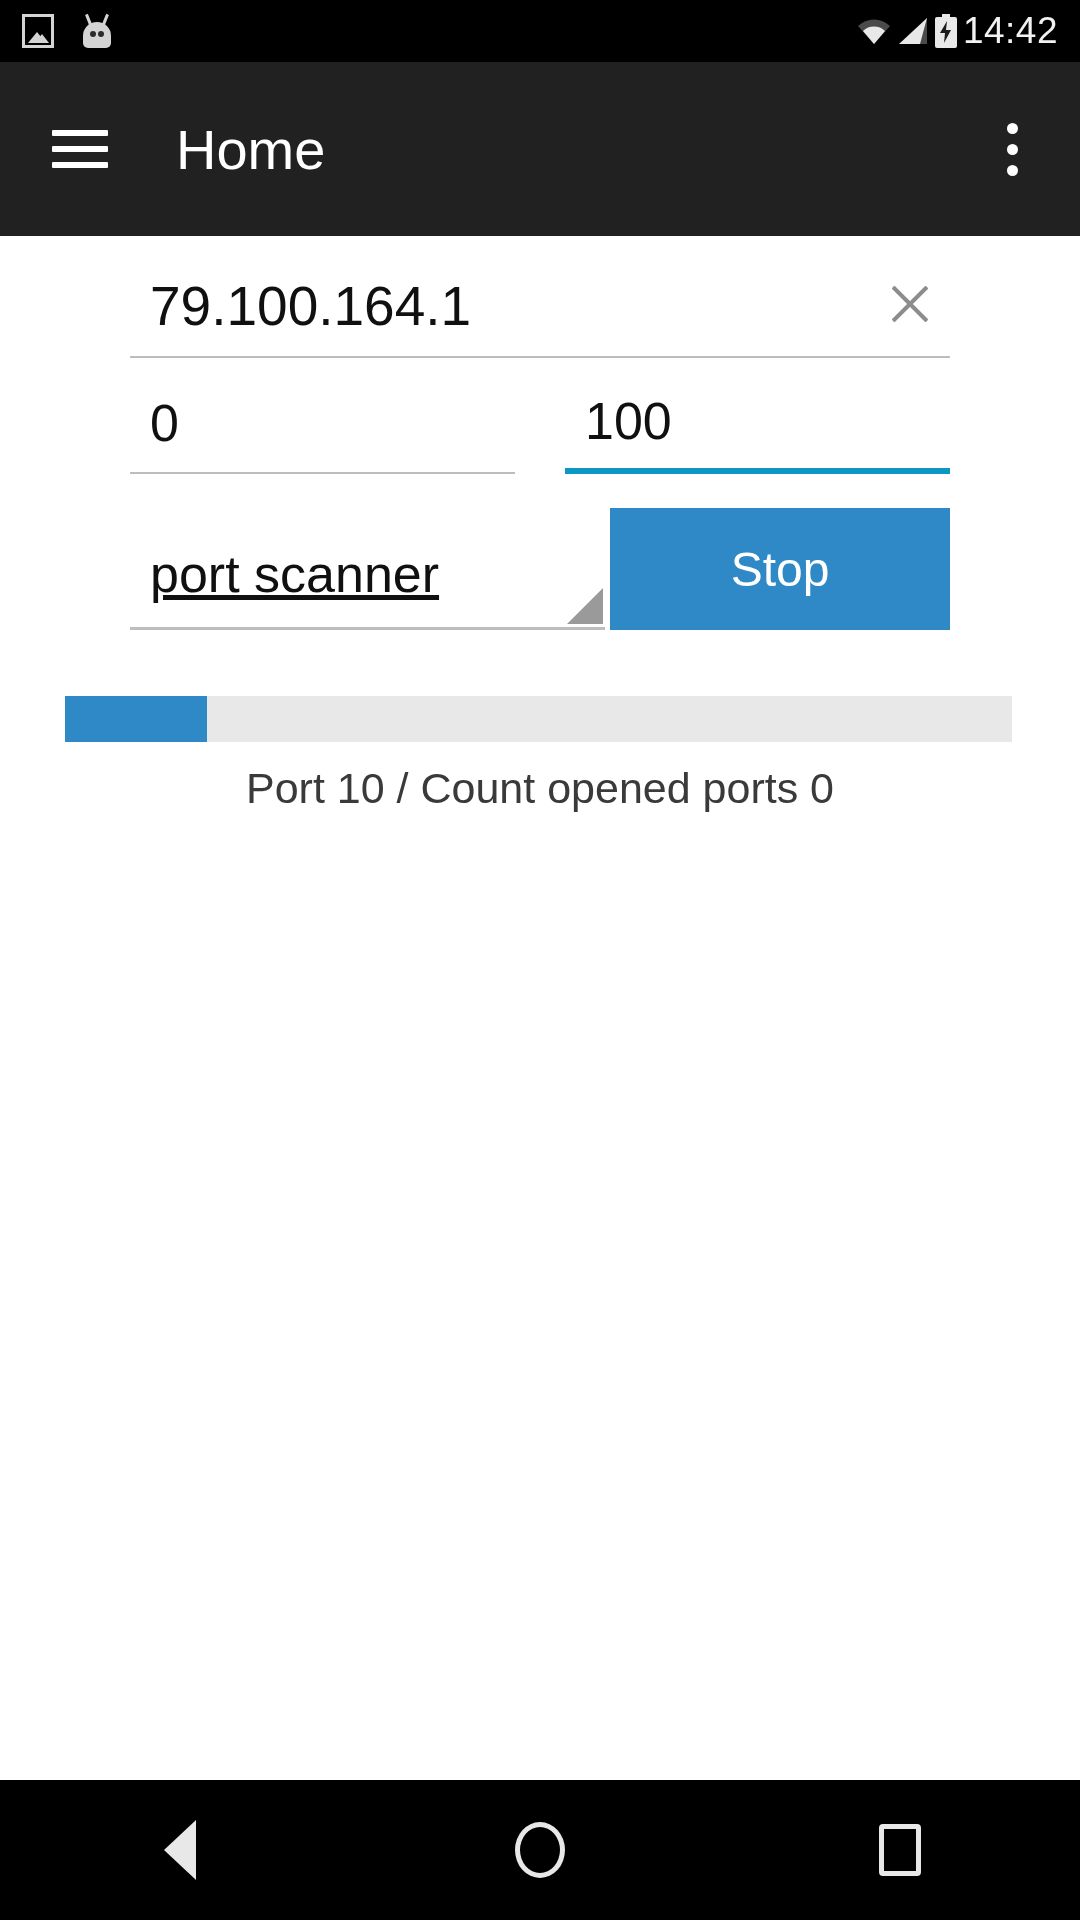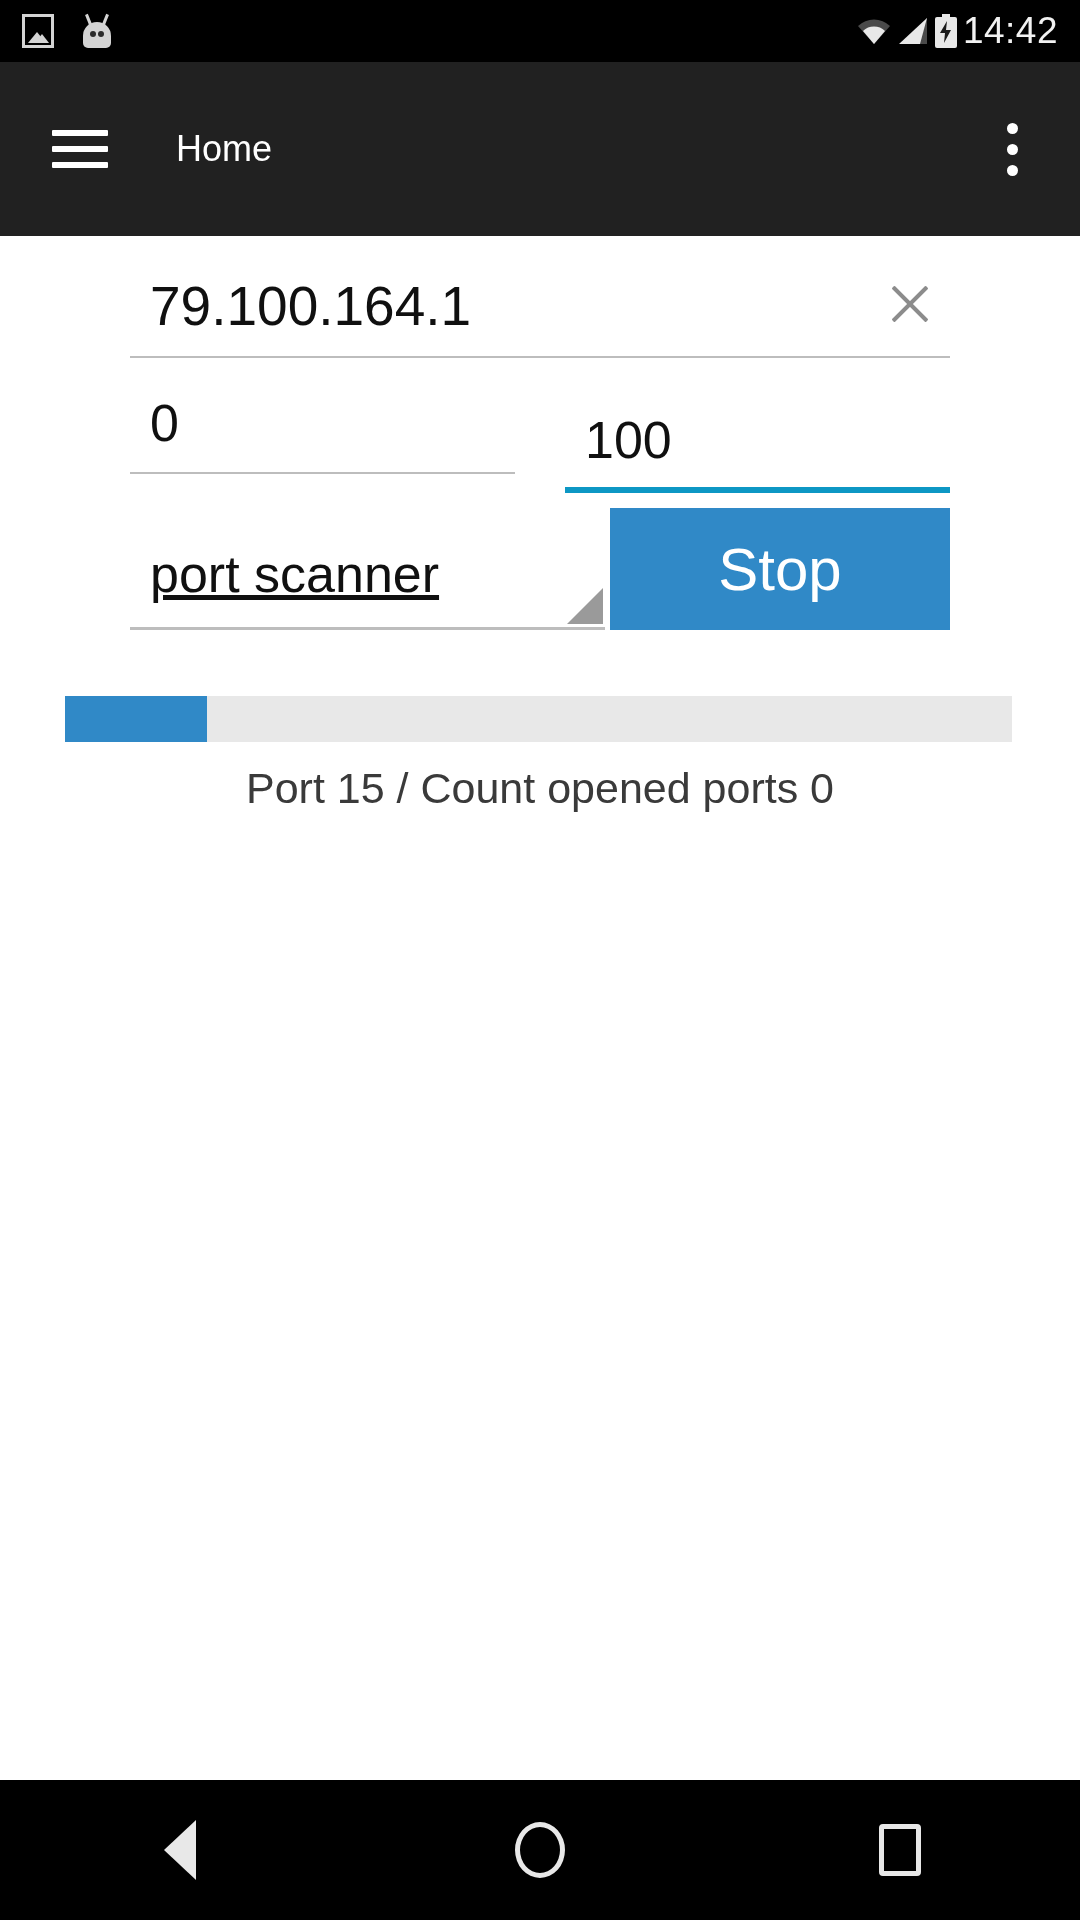--- a/index.html
+++ b/index.html
@@ -52,21 +52,21 @@
   .icon-battery{ width:26px; height:34px; position:relative; }
 
   
   .appbar{
     position:absolute; top:62px; left:0; width:1080px; height:174px;
     background:#212121; display:flex; align-items:center;
   }
   .hamburger{ width:56px; height:38px; margin-left:52px; display:flex;
     flex-direction:column; justify-content:space-between; cursor:pointer; }
   .hamburger span{ display:block; height:6px; background:#ffffff; border-radius:1px; }
-  .appbar-title{ color:#ffffff; font-size:36px; margin-left:68px; font-weight:400; }
+  .appbar-title{ color:#ffffff; font-size:56px; margin-left:68px; font-weight:400; }
   .overflow{ margin-left:auto; margin-right:52px; display:flex; flex-direction:column;
     gap:10px; align-items:center; cursor:pointer; padding:10px; }
   .overflow i{ width:11px; height:11px; background:#ffffff; border-radius:50%; display:block; }
 
   
   .content{ position:absolute; top:236px; left:0; width:924px; bottom:140px; background:#ffffff; }
 
   .row-host{ position:absolute; top:30px; left:130px; width:820px; height:92px; }
   .txt-host{
     width:100%; height:100%; border:none; border-bottom:2px solid #bdbdbd;
@@ -84,38 +84,38 @@
   .btn-clear::before{ transform:rotate(45deg); }
   .btn-clear::after{ transform:rotate(-45deg); }
 
   .row-ports{ position:absolute; top:148px; left:130px; width:820px; height:90px; }
   .txt-port{
     position:absolute; top:0; height:100%; width:385px; border:none;
     font-family:"Liberation Sans", sans-serif; font-size:52px; color:#101010;
     background:transparent; outline:none; padding:0 0 10px 20px;
   }
   .txt-port.start{ left:0; border-bottom:2px solid #bdbdbd; }
-  .txt-port.end{ right:0; border-bottom:6px solid #0d97c4;margin-top:19px; }
+  .txt-port.end{ right:0; border-bottom:6px solid #0d97c4; }
 
   .row-action{ position:absolute; top:272px; left:130px; width:820px; height:122px; }
   .spinner{
     position:absolute; left:0; top:14px; width:475px; height:108px;
     border-bottom:3px solid #bdbdbd; background:transparent; cursor:pointer;
   }
   .spinner-label{
     position:absolute; left:20px; top:22px; font-size:52px; color:#101010;text-decoration:underline;
   }
   .spinner-arrow{
     position:absolute; right:2px; bottom:3px; width:0; height:0;
     border-left:36px solid transparent; border-bottom:36px solid #9a9a9a;
   }
   .btn-stop{
     position:absolute; right:0; top:0; width:340px; height:122px;
     background:#3089c7; color:#ffffff; border:none; cursor:pointer;
-    font-family:"Liberation Sans", sans-serif; font-size:60px;
+    font-family:"Liberation Sans", sans-serif; font-size:48px;
   }
 
   .progress-track{
     position:absolute; top:460px; left:65px; width:947px; height:46px;
     background:#e8e8e8;
   }
   .progress-fill{ height:100%; background:#3089c7; }
 
   .status-text{
     position:absolute; top:528px; left:0; width:1080px; text-align:center;
@@ -205,21 +205,21 @@
         <div class="spinner-label">port scanner</div>
         <div class="spinner-arrow"></div>
       </div>
       <button class="btn-stop">Stop</button>
     </div>
 
     <div class="progress-track">
       <div class="progress-fill" style="width: 15%;"></div>
     </div>
 
-    <div class="status-text">Port 15 / Count opened ports 0</div>
+    <div class="status-text">Port 10 / Count opened ports 0</div>
 
   </div>
 
   <div class="navbar">
     <button class="nav-btn">
       <span class="nav-back"></span>
     </button>
     <button class="nav-btn">
       <span class="nav-home"></span>
     </button>

